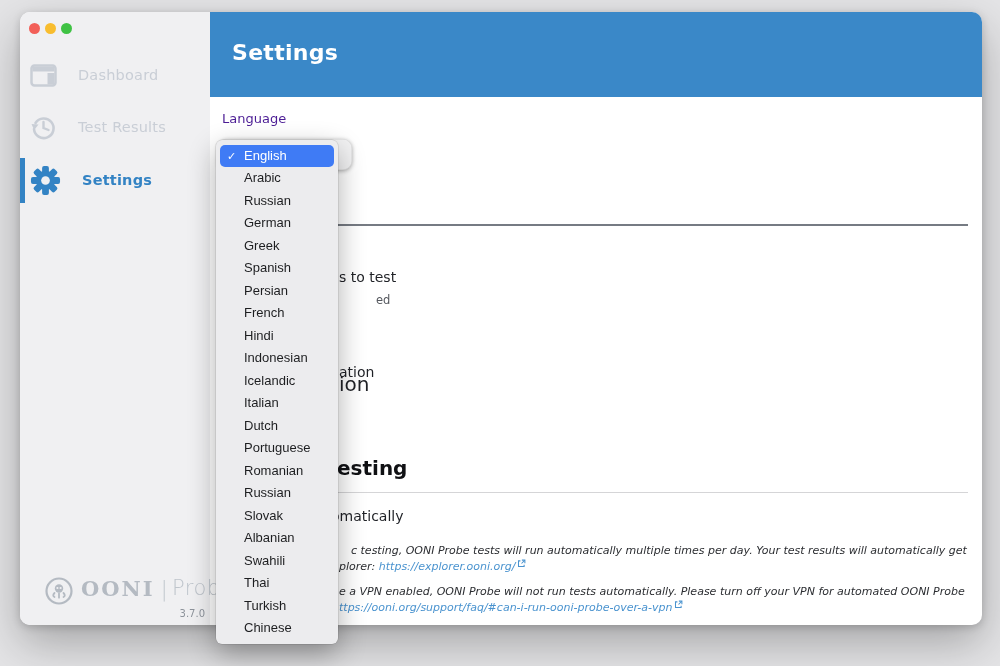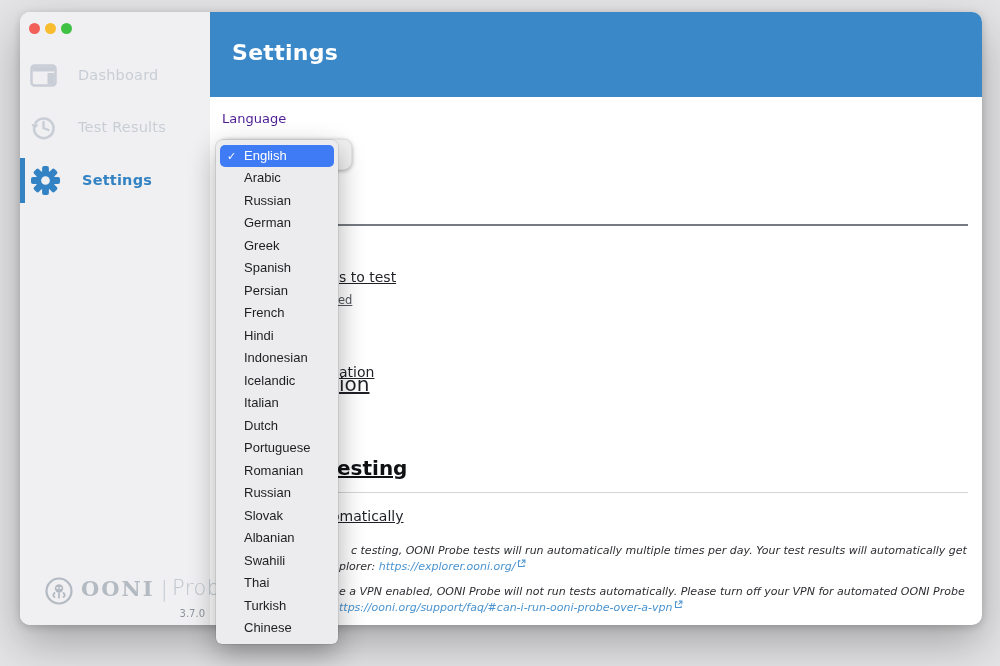--- a/index.html
+++ b/index.html
@@ -34,23 +34,23 @@
   
   .header { position:absolute; left:210px; top:12px; width:772px; height:85px;
             background:#3a88c8; border-radius:0 10px 0 0; }
   .header-title { position:absolute; left:22px; top:28px; color:#ffffff; font-size:22px; font-weight:bold; letter-spacing:.3px; }
 
   
   .lang-label { position:absolute; left:222px; top:111px; font-size:13px; color:#4c1d95; }
   .divider-dark  { position:absolute; left:222px; top:224px; width:746px; height:2px; background:#767b83; }
   .divider-light { position:absolute; left:222px; top:492px; width:746px; height:1px; background:#d5d5d7; }
 
-  .frag { position:absolute; color:#1f2126; white-space:nowrap;text-decoration:underline; }
+  .frag { position:absolute; color:#1f2126; white-space:nowrap; }
   .frag-f1 { left:339px; top:269px; font-size:14px; }
-  .frag-f2 { left:338px; top:293px; font-size:11.5px; color:#55585e; }
+  .frag-f2 { left:338px; top:293px; font-size:11.5px; color:#55585e;padding-left:38px; }
   .frag-f3 { left:339px; top:364px; font-size:14px; }
   .frag-f4 { left:339px; top:372px; font-size:20px; }
   .frag-f5 { left:337px; top:456px; font-size:20px; font-weight:bold; color:#101114; }
   .frag-f6 { left:331px; top:508px; font-size:14px; }
 
   .note { position:absolute; left:339px; font-size:11px; font-style:italic; color:#2b2d31; white-space:nowrap; }
   .note a, .note .lnk { color:#4a93cf; text-decoration:none; font-style:italic; }
   .n1 { top:544px;margin-left:12px; } .n2 { top:559px; } .n3 { top:585px; } .n4 { top:600px; }
   .ext-ico { display:inline-block; vertical-align:2px; margin-left:1px; }
 

